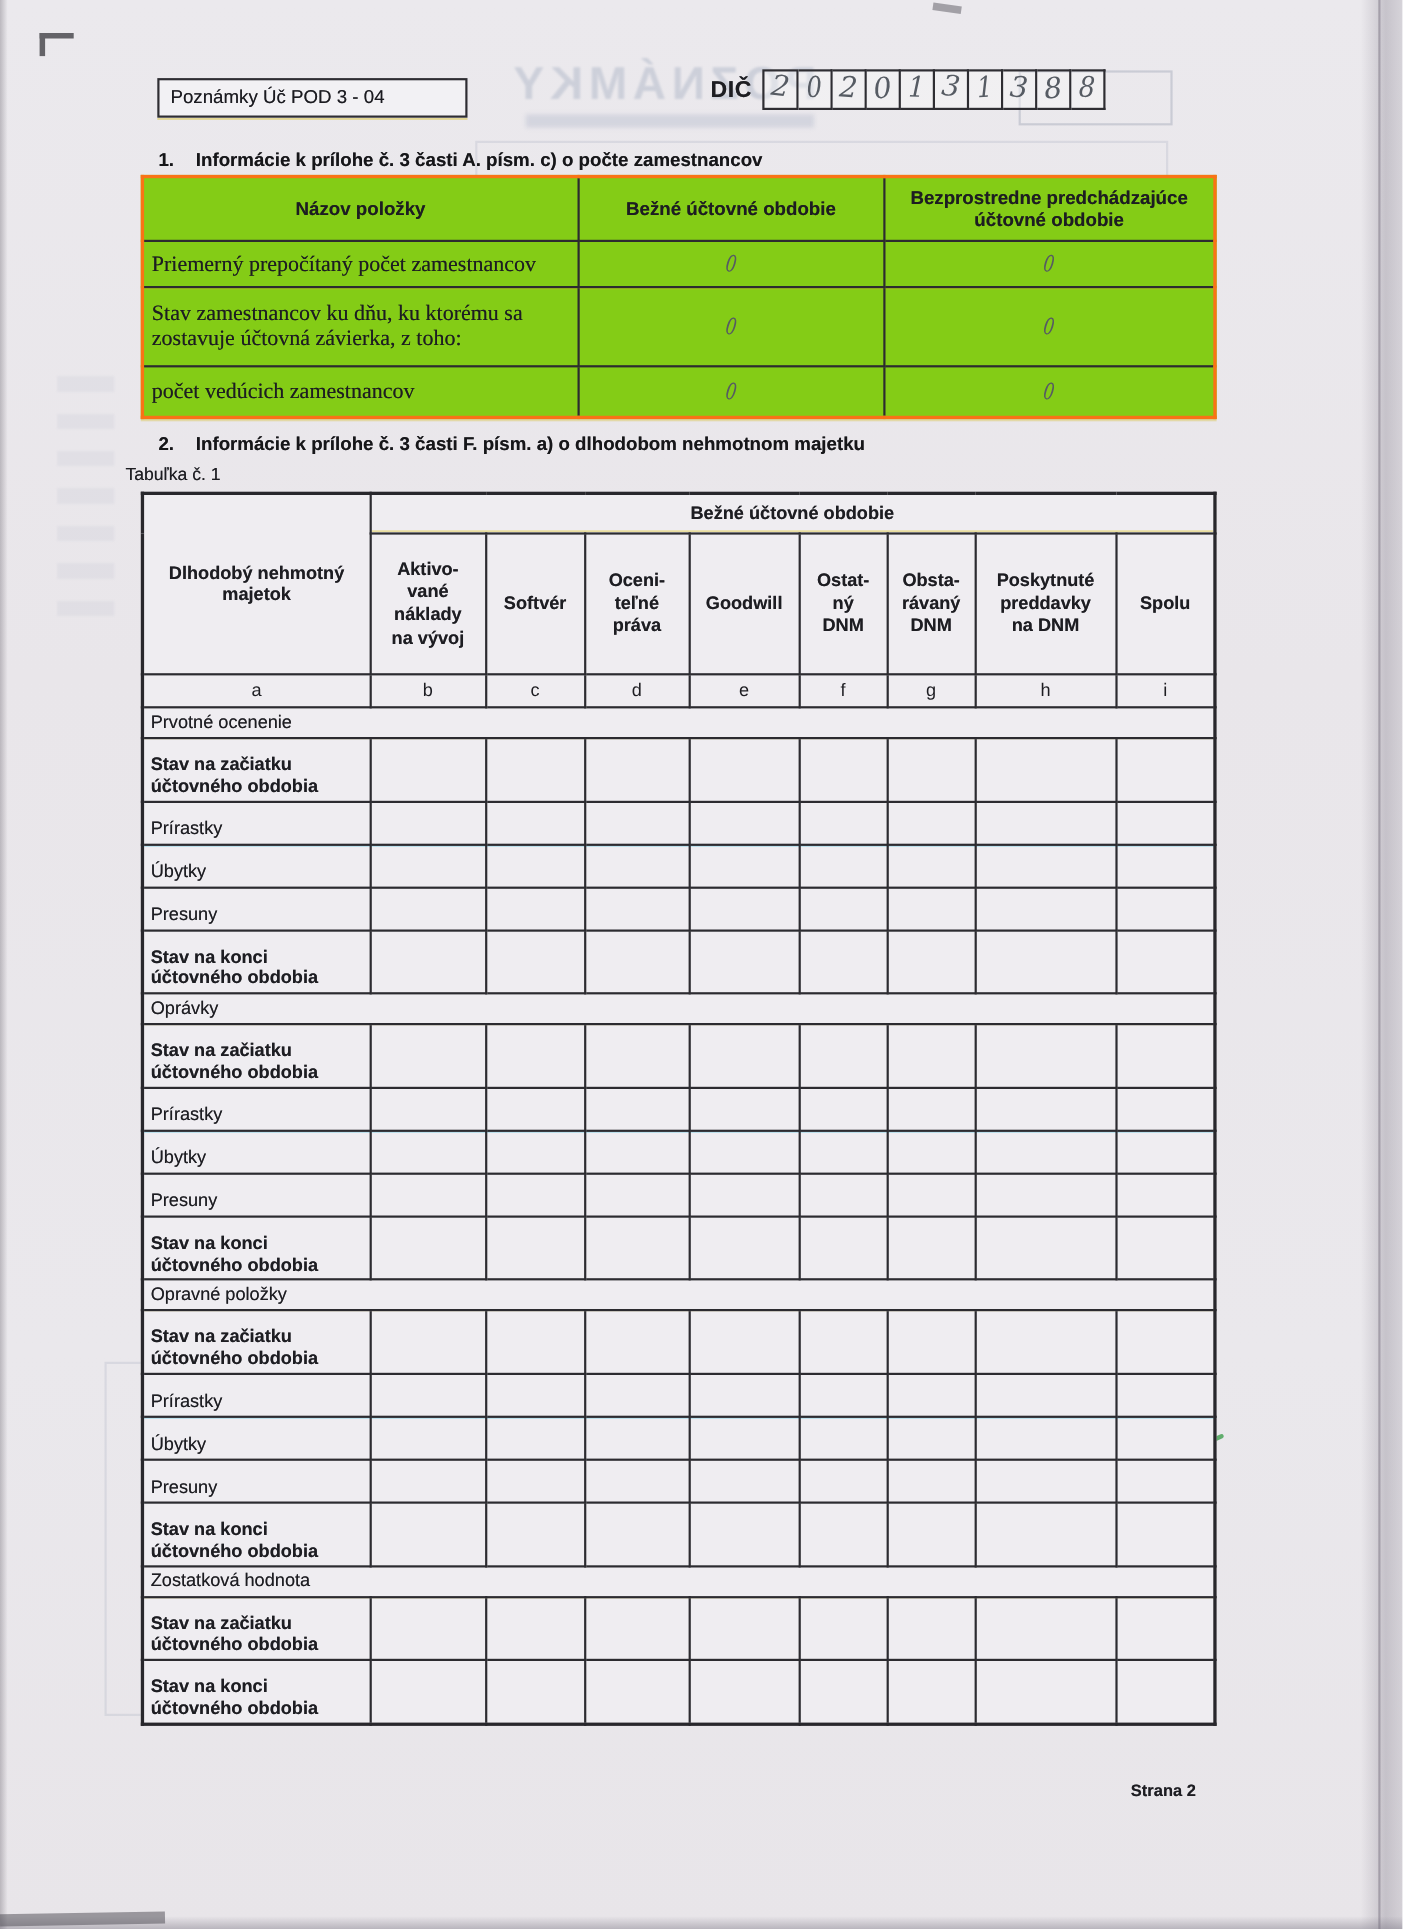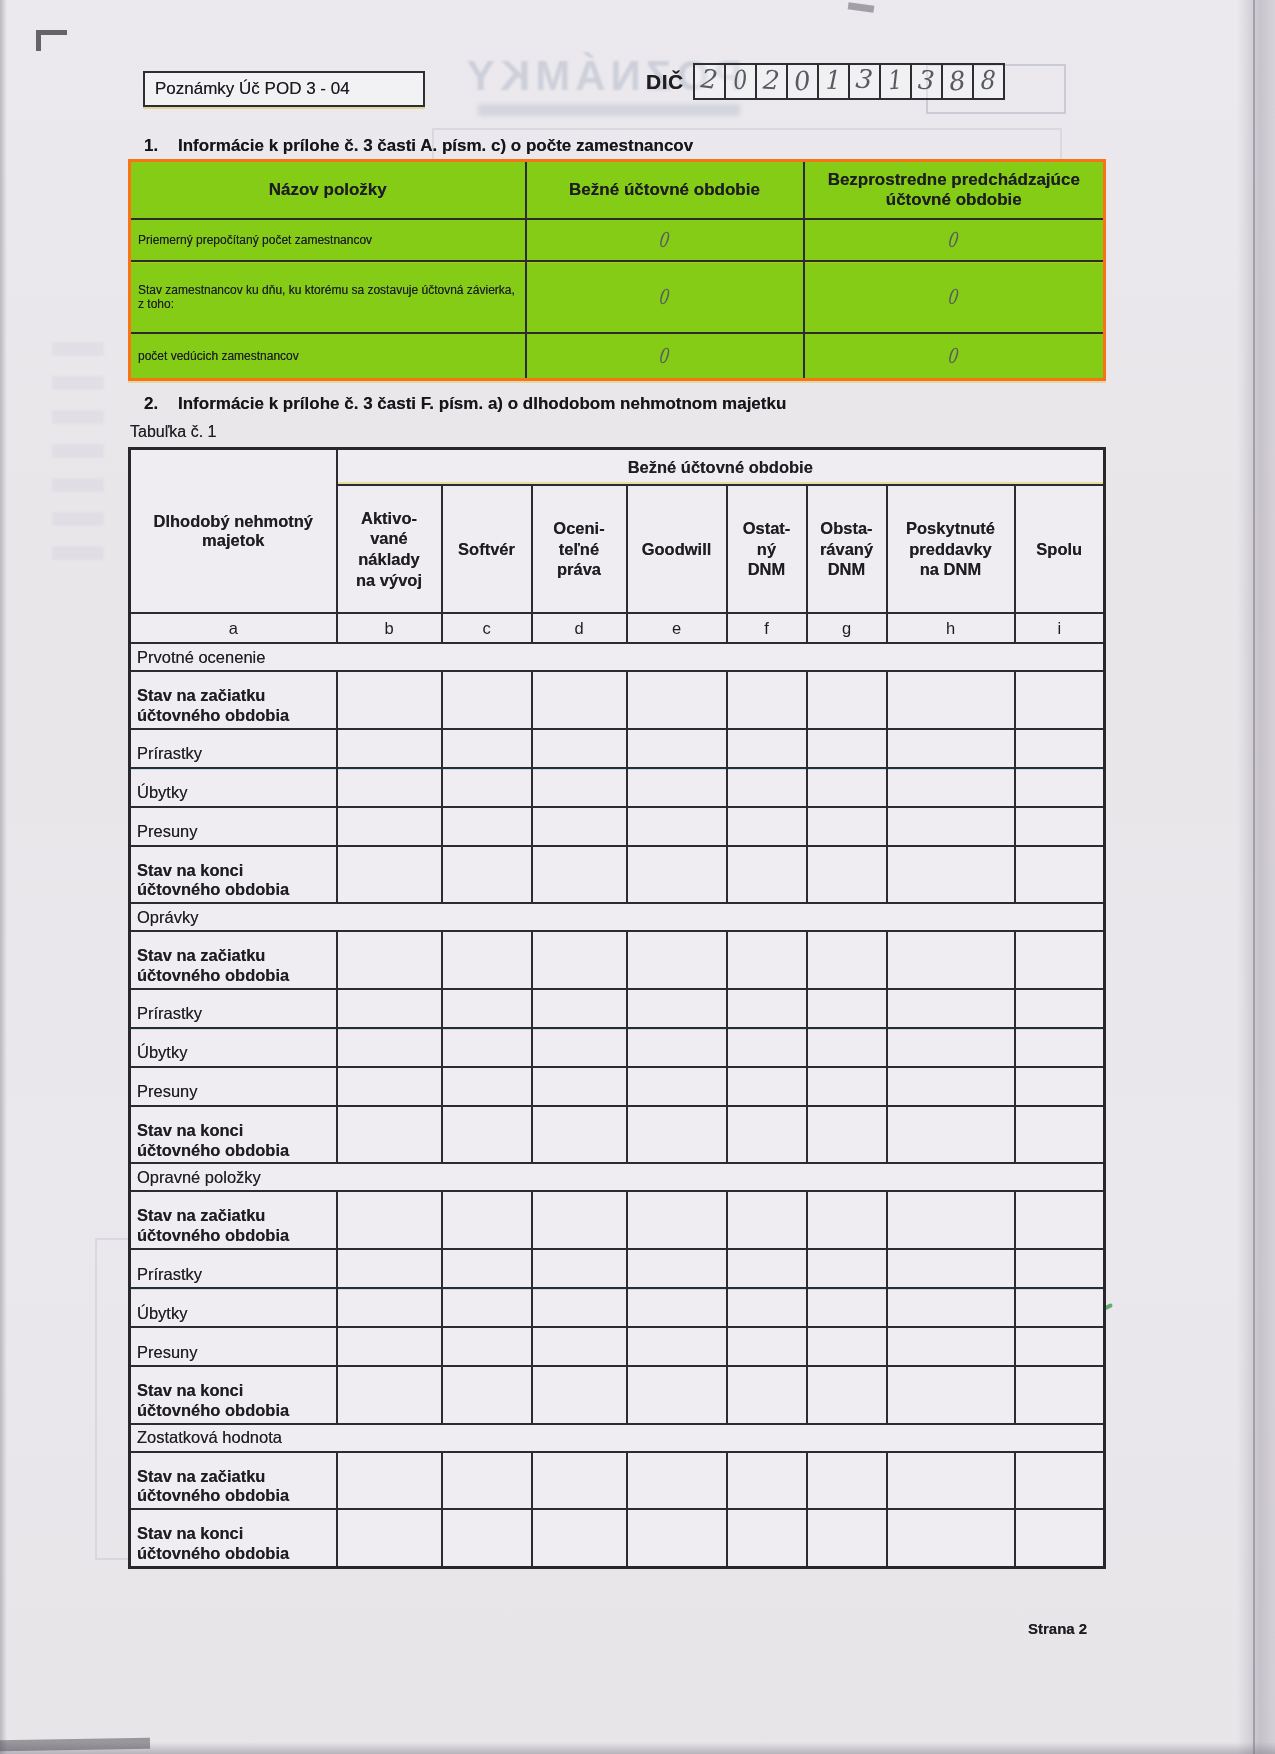--- a/index.html
+++ b/index.html
@@ -57,29 +57,29 @@
   .d1{transform:rotate(-3deg) scaleX(.85);}
   .d2{transform:rotate(4deg);}
   .d3{transform:rotate(-6deg) translateY(1px);}
   .d4{transform:rotate(2deg) scaleX(.9);}
   .zero{font-size:21px;display:inline-block;transform:rotate(9deg) scaleX(.72);}
   
   .sec-heading{position:absolute;display:flex;font-size:17px;font-weight:700;color:#161619;}
   .sec-heading .num{width:34px;}
   #h1{left:144px;top:136px;width:900px;}
   #h2{left:144px;top:394px;width:900px;}
-  .tab-caption{position:absolute;left:130px;top:423px;font-size:16px;}
+  .tab-caption{position:absolute;left:114px;top:423px;font-size:16px;}
   
   table{border-collapse:collapse;table-layout:fixed;}
   td,th{border:2px solid #2c2b30;font-weight:400;}
   
   #table1{position:absolute;left:128px;top:159px;width:975px;background:#84cc16;
     border:3px solid #f97316;box-shadow:0 2px 0 rgba(216,190,40,.35);}
   #table1 th{font-size:17px;font-weight:700;text-align:center;vertical-align:middle;height:52px;padding:2px 6px;}
-  #table1 td.lbl{font-size:12px;padding:3px 4px 3px 7px;vertical-align:middle;}
+  #table1 td.lbl{font-size:20px;padding:3px 4px 3px 7px;vertical-align:middle;font-family:Liberation Serif, serif;}
   #table1 td.val{text-align:center;vertical-align:middle;}
   #table1 tr.r1 td{height:34px;}
   #table1 tr.r2 td{height:64px;}
   #table1 tr.r3 td{height:38px;}
   #table1 tr.fringe td{box-shadow:0 2px 0 rgba(222,198,35,.45);}
   
   #table2{position:absolute;left:128px;top:447px;width:975px;background:#efedf1;
     border:3px solid #28272c;}
   #table2 th,#table2 td{font-size:16.5px;}
   .t2-group{font-weight:700;text-align:center;height:32px;font-size:17px;

